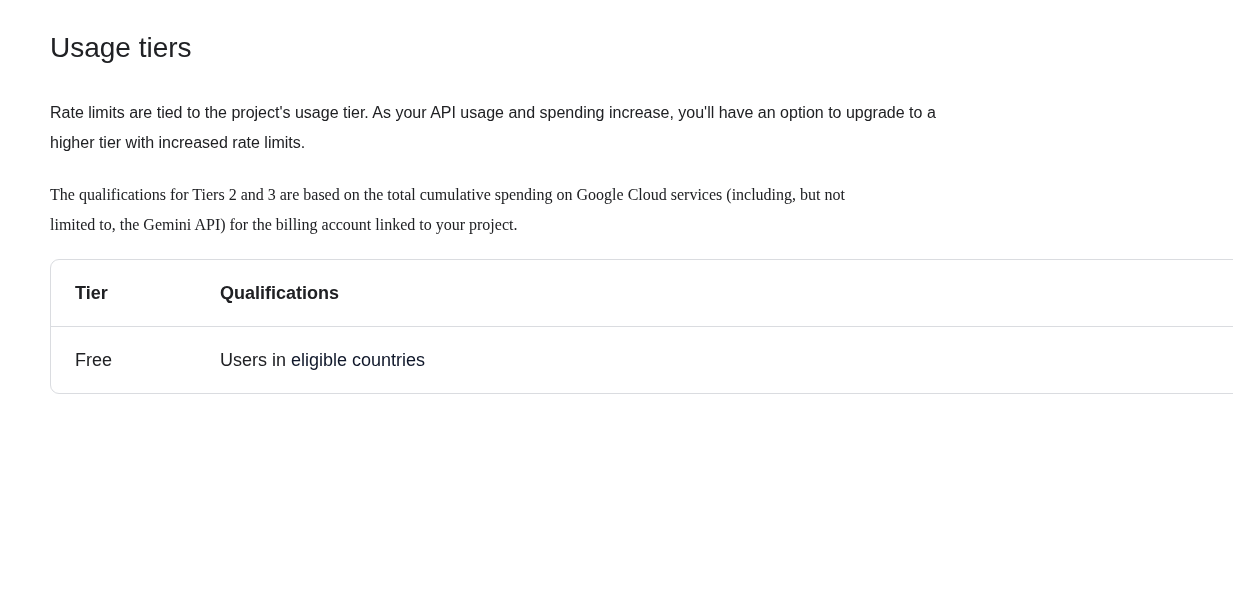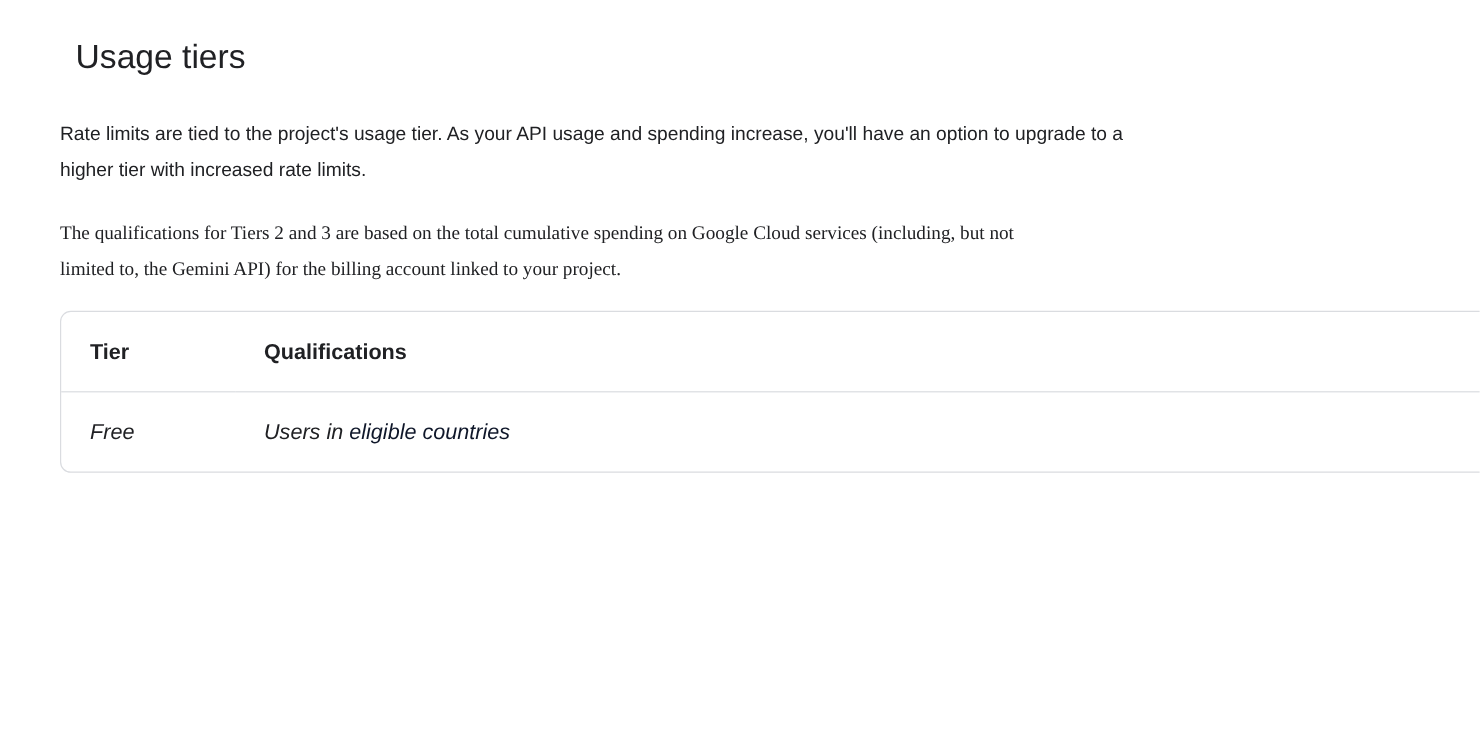--- a/index.html
+++ b/index.html
@@ -16,21 +16,21 @@
     overflow: hidden;
   }
   .content {
     margin-left: 50px;
     width: 1145px;
   }
   .page-title {
     font-size: 28px;
     font-weight: 400;
     line-height: 36px;
-    margin: 30px 0 0 13px;
+    margin: 30px 0 0 0;
     color: #202124;
   }
   .para {
     font-size: 16px;
     line-height: 30px;
     margin: 0;
     color: #202124;
     white-space: pre-line;
   }
   .para-1 { margin-top: 32px; }
@@ -48,21 +48,21 @@
   .tier-table th,
   .tier-table td {
     text-align: left;
     vertical-align: middle;
     font-size: 18px;
     line-height: 30px;
     padding: 18px 24px;
     color: #202124;
   }
   .tier-table th { font-weight: 700; }
-  .tier-table tbody td { border-top: 1px solid #dadce0; font-style: italic; }
+  .tier-table tbody td { border-top: 1px solid #dadce0; }
   a.inline-link {
     color: #0f172a;
     text-decoration: none;
     cursor: pointer;
   }
 </style>
 </head>
 <body>
 
 <div class="content">

